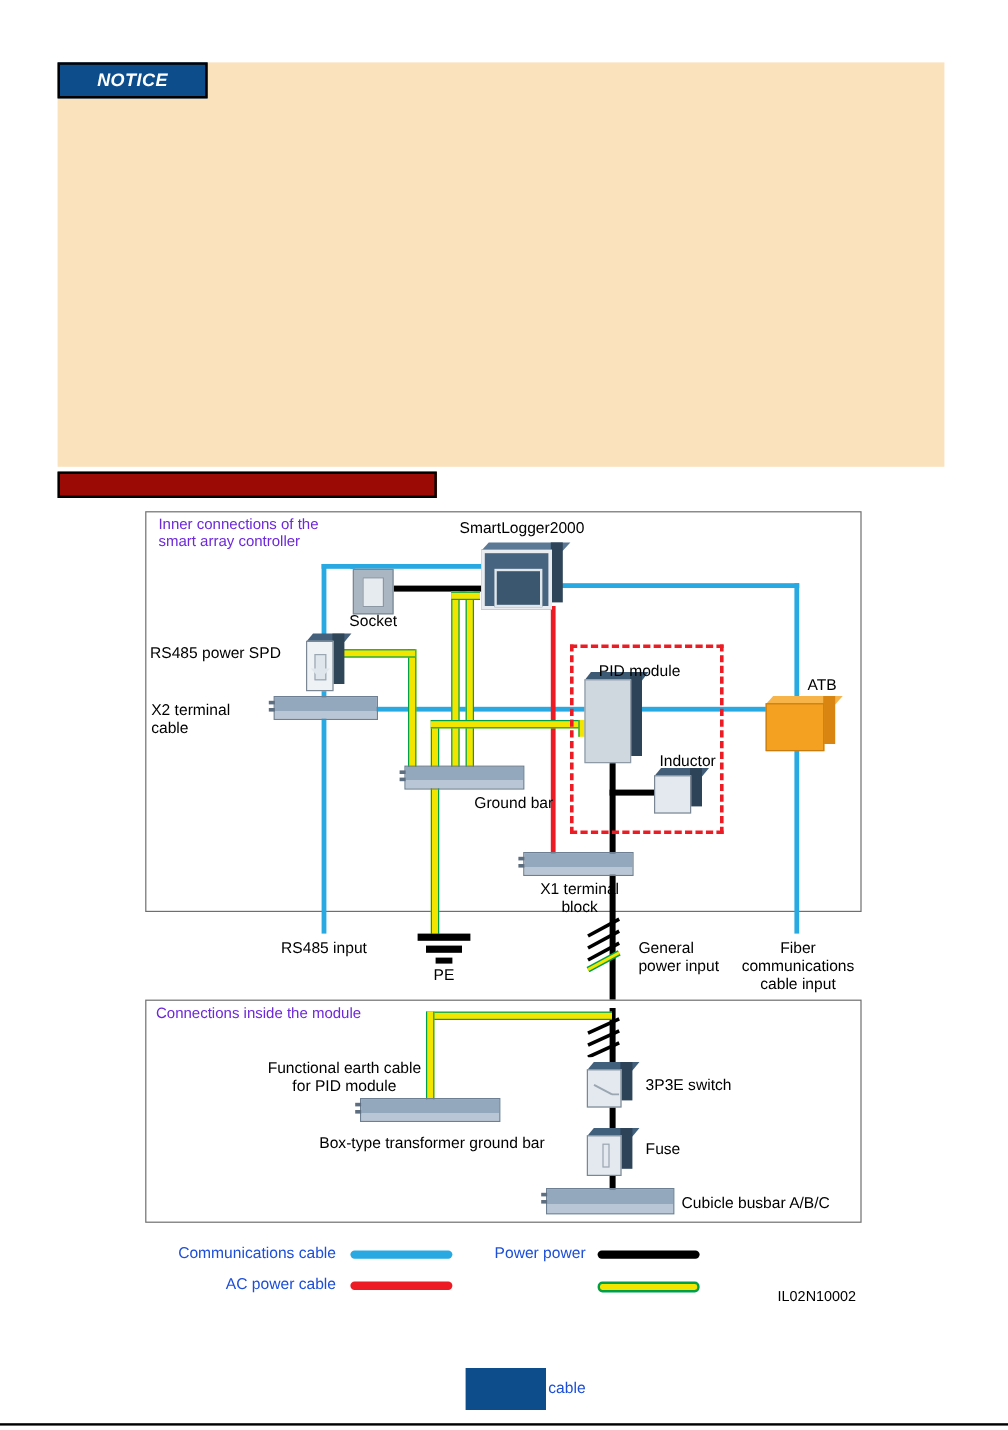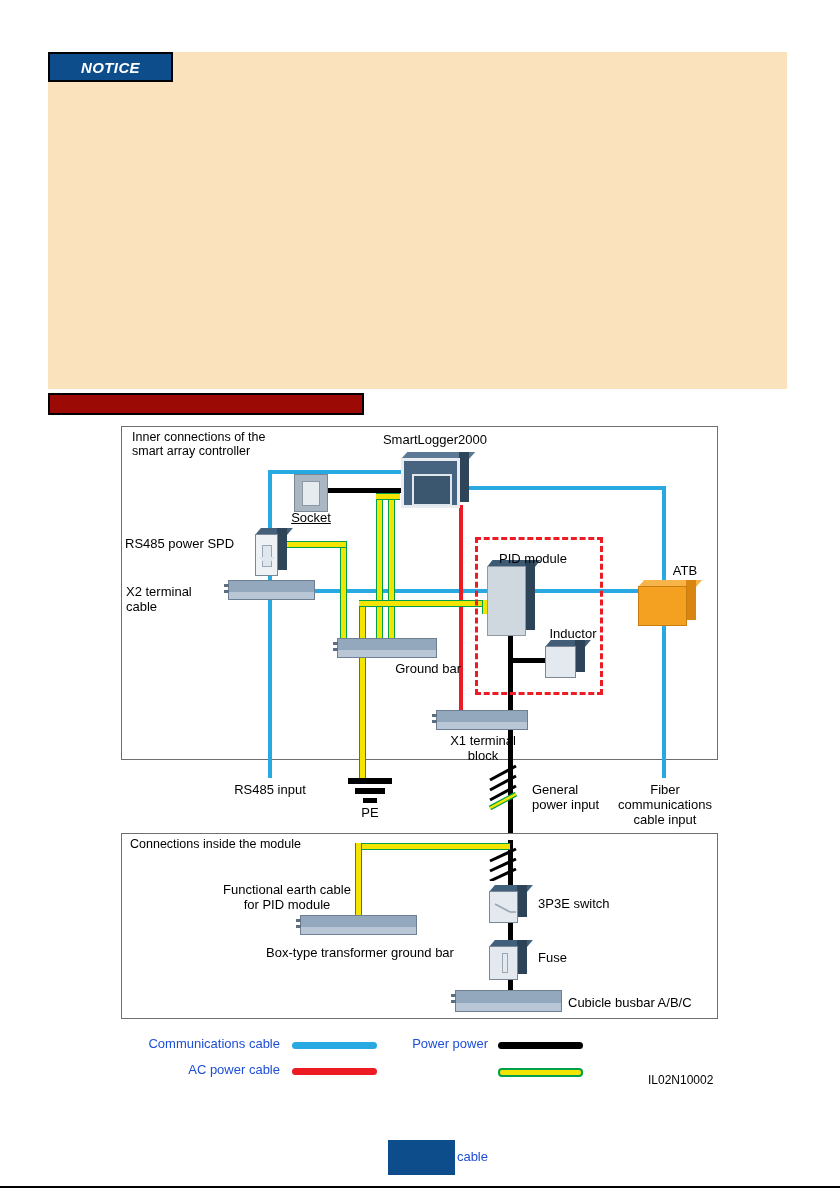--- a/index.html
+++ b/index.html
@@ -12,21 +12,21 @@
   #notice-badge span{color:#fff;font-weight:bold;font-style:italic;font-size:15px;letter-spacing:.4px;}
 
   
   #section-bar{left:48px;top:393px;width:316px;height:22px;background:#9c0a06;border:2px solid #000;box-sizing:border-box;}
 
   
   .frame{border:1px solid #6f6f6f;background:#fff;box-sizing:border-box;}
   #frame-upper{left:121px;top:426px;width:597px;height:334px;}
   #frame-lower{left:121px;top:833px;width:597px;height:186px;}
 
-  .redlabel{color:#000000;font-size:12.5px;line-height:14px;white-space:pre-line;}
+  .redlabel{color:#6d28d9;font-size:12.5px;line-height:14px;white-space:pre-line;}
   .blklabel{color:#000;font-size:13px;line-height:15px;text-align:center;white-space:pre-line;}
 
   
   .wire{position:absolute;}
   .w-comm{background:#29a9e1;}
   .w-power{background:#000000;}
   .w-ac{background:#ed1c24;}
   .gndwire{position:absolute;background:#f4e500;border-left:1.5px solid #00a04a;border-right:1.5px solid #00a04a;box-sizing:border-box;}
   .gndwire-h{position:absolute;background:#f4e500;border-top:1.5px solid #00a04a;border-bottom:1.5px solid #00a04a;box-sizing:border-box;}
 
@@ -154,21 +154,21 @@
   <div class="side"></div>
   <div class="face">
       <div id="sl-screen"></div>
     </div>
 </div>
 <div class="abs blklabel" style="left:345px;top:432px;width:180px;">SmartLogger2000</div>
 
 <div class="abs" id="socket">
   <div id="socket-inner"></div>
 </div>
-<div class="abs blklabel" style="left:261px;top:510px;width:100px;text-decoration:underline;">Socket</div>
+<div class="abs blklabel" style="left:261px;top:510px;width:100px;">Socket</div>
 
 <div class="box3d" id="spd">
   <div class="top"></div>
   <div class="side"></div>
   <div class="face">
       <div class="arrow-dn"></div>
     </div>
 </div>
 <div class="abs blklabel" style="left:125px;top:536px;width:126px;text-align:left;">RS485 power SPD</div>
 

